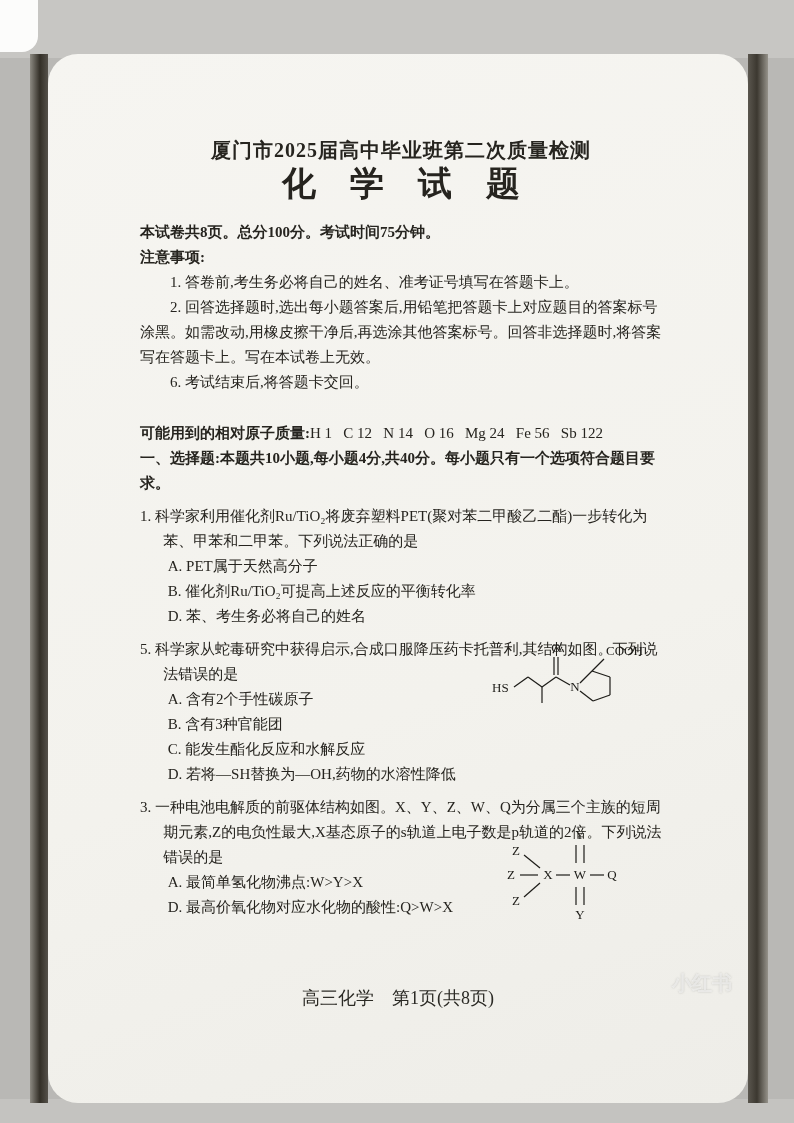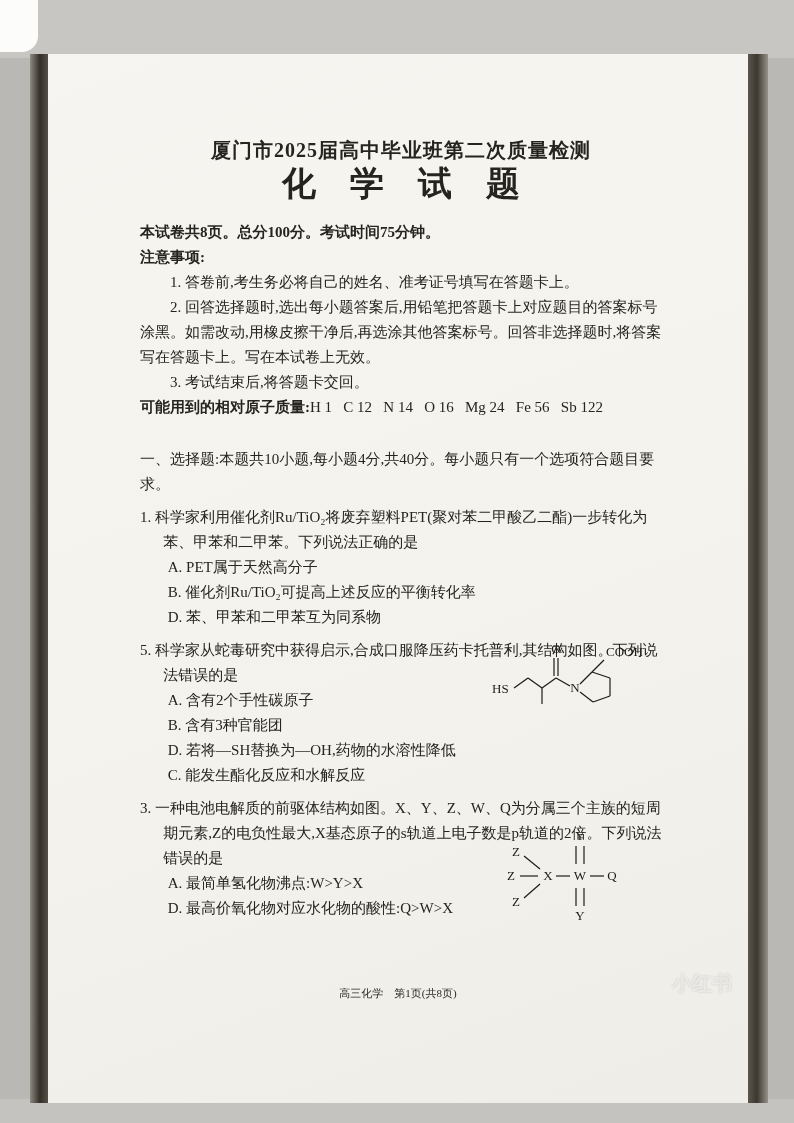--- a/index.html
+++ b/index.html
@@ -16,44 +16,45 @@
     background:linear-gradient(to right,#8d8a82,#332f27 55%,#55514a);
   }
   .strip-right{
     position:absolute; right:26px; top:54px; bottom:20px; width:20px;
     background:linear-gradient(to left,#95928a,#3c3830 55%,#5a564e);
   }
   .corner { position:absolute; left:0; top:0; width:38px; height:52px; background:#fcfcfb; border-radius:0 0 16px 0; z-index:3; }
   .paper {
     position:absolute; left:48px; right:46px; top:54px; bottom:20px;
     background:linear-gradient(160deg,#f6f5f1 0%,#f3f2ed 60%,#eeede8 100%);
+    border-radius:30px;
   }
   .content { position:absolute; left:0; top:0; right:0; bottom:0; padding:84px 86px 0 92px; font-size:15px; line-height:25px; }
 
   .h-sub  { margin:0; text-align:center; font-size:20px; font-weight:bold; letter-spacing:1px; }
   .h-main { margin:8px 0 24px; text-align:center; font-size:34px; font-weight:bold; }
 
   p { margin:0; }
   .bold { font-weight:bold; }
   .exam-info { margin-top:18px; }
   .notice-item { text-indent:2em; }
-  .atomic { white-space:pre-wrap; }
-  .section-title { margin-top:27px; font-weight:normal; }
+  .atomic { margin-top:26px; white-space:pre-wrap; }
+  .section-title { font-weight:bold; }
 
   .question { position:relative; margin-top:8px; }
   .stem { padding-left:1.55em; text-indent:-1.55em; }
   .options { margin-left:1.85em; }
   .options p { max-width:368px; }
 
   .fig-captopril { position:absolute; right:4px; top:0px; }
   .fig-precursor { position:absolute; right:34px; top:28px; }
   svg text { font-family:"Liberation Serif","DejaVu Serif",serif; font-size:13px; fill:#1d1c18; }
   svg line { stroke:#1d1c18; stroke-width:1.2; }
 
-  .footer { position:absolute; left:0; right:0; top:932px; text-align:center; font-size:11px; color:#2b2a25; }
+  .footer { position:absolute; left:0; right:0; top:932px; text-align:center; font-size:18px; color:#2b2a25; }
   .watermark {
     position:absolute; right:62px; top:970px; z-index:2;
     font-size:20px; font-weight:bold; color:rgba(255,255,255,0.55);
     text-shadow:0 0 2px rgba(140,140,135,0.45);
     font-family:"Liberation Sans","DejaVu Sans",sans-serif;
   }
 </style>
 </head>
 <body>
 
@@ -67,42 +68,42 @@
   <div class="paper">
     <div class="content">
 
       <h2 class="h-sub">厦门市2025届高中毕业班第二次质量检测</h2>
       <h1 class="h-main">化　学　试　题</h1>
 
       <p class="bold exam-info">本试卷共8页。总分100分。考试时间75分钟。</p>
       <p class="bold">注意事项:</p>
       <p class="notice-item">1. 答卷前,考生务必将自己的姓名、准考证号填写在答题卡上。</p>
       <p class="notice-item">2. 回答选择题时,选出每小题答案后,用铅笔把答题卡上对应题目的答案标号涂黑。如需改动,用橡皮擦干净后,再选涂其他答案标号。回答非选择题时,将答案写在答题卡上。写在本试卷上无效。</p>
-      <p class="notice-item">3. 考试结束后,将答题卡交回。</p>
+      <p class="notice-item">6. 考试结束后,将答题卡交回。</p>
 
       <p class="atomic"><span class="bold">可能用到的相对原子质量:</span><span>H 1   C 12   N 14   O 16   Mg 24   Fe 56   Sb 122</span></p>
 
       <p class="section-title">一、选择题:本题共10小题,每小题4分,共40分。每小题只有一个选项符合题目要求。</p>
 
       <div class="question">
         <p class="stem">1. 科学家利用催化剂Ru/TiO₂将废弃塑料PET(聚对苯二甲酸乙二酯)一步转化为苯、甲苯和二甲苯。下列说法正确的是</p>
         <div class="options">
           <p>A. PET属于天然高分子</p>
           <p>B. 催化剂Ru/TiO₂可提高上述反应的平衡转化率</p>
-          <p>D. 苯、甲苯和二甲苯互为同系物</p>
+          <p>D. 苯、考生务必将自己的姓名</p>
         </div>
       </div>
 
       <div class="question">
         <p class="stem">5. 科学家从蛇毒研究中获得启示,合成口服降压药卡托普利,其结构如图。下列说法错误的是</p>
         <div class="options">
           <p>A. 含有2个手性碳原子</p>
           <p>B. 含有3种官能团</p>
+          <p>C. 能发生酯化反应和水解反应</p>
           <p>D. 若将—SH替换为—OH,药物的水溶性降低</p>
-          <p>C. 能发生酯化反应和水解反应</p>
         </div>
         <svg class="fig-captopril" width="168" height="96" viewBox="0 0 168 96">
           <g>
             <line x1="24" y1="50" x2="38" y2="40"></line>
             <line x1="38" y1="40" x2="52" y2="50"></line>
             <line x1="52" y1="50" x2="52" y2="66"></line>
             <line x1="52" y1="50" x2="66" y2="40"></line>
             <line x1="64" y1="38" x2="64" y2="20"></line>
             <line x1="68" y1="38" x2="68" y2="20"></line>
             <line x1="66" y1="40" x2="80" y2="48"></line>

